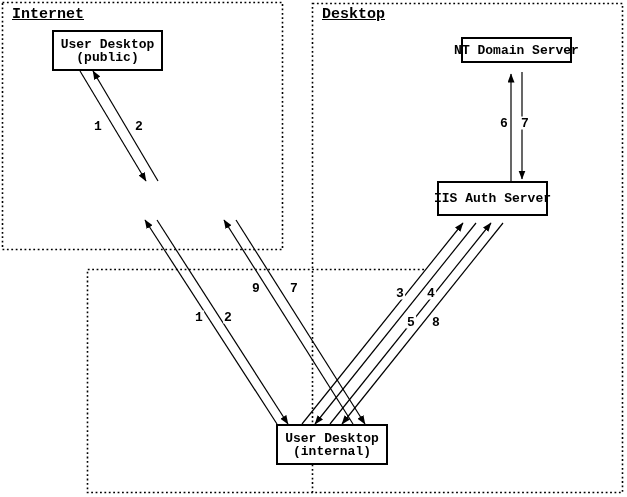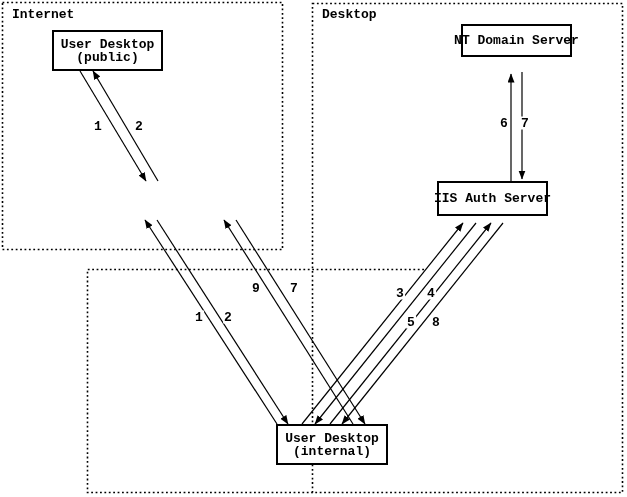--- a/index.html
+++ b/index.html
@@ -5,40 +5,40 @@
   :root { --ink:#000000; --paper:#ffffff; }
   html,body { margin:0; padding:0; background:var(--paper); }
   #canvas {
     position:relative; width:627px; height:497px;
     background:var(--paper); overflow:hidden;
     font-family:"Liberation Mono","DejaVu Sans Mono",monospace;
     color:var(--ink);
   }
   #wires { position:absolute; left:0; top:0; width:627px; height:497px; color:var(--ink); }
   .zone-label {
-    position:absolute; font-size:13px; font-weight:bold; white-space:nowrap;
-    background:var(--paper); padding:0 2px; line-height:14px;
+    position:absolute; font-size:15px; font-weight:bold; white-space:nowrap;
+    background:var(--paper); padding:0 2px; line-height:14px;text-decoration:underline;
   }
   .node {
     position:absolute; box-sizing:border-box; border:2px solid var(--ink);
     background:var(--paper); display:flex; flex-direction:column;
     align-items:center; justify-content:center; text-align:center;
   }
   .node-label { font-size:13px; font-weight:bold; white-space:nowrap; line-height:15px;text-align:right; }
   .node-sublabel { font-size:13px; font-weight:bold; white-space:nowrap; line-height:12px; }
   .node-sublabel:empty { display:none; }
   .elabel {
     position:absolute; transform:translate(-50%,-50%);
     font-size:13px; font-weight:bold; white-space:nowrap;
     background:var(--paper); padding:0 1px; line-height:13px;
   }
   
   #n-user-desktop-public   { left:52px;  top:30px;  width:111px; height:41px; }
   #n-ccm-server            { left:132px; top:181px; width:111px; height:38px; }
-  #n-nt-domain-server      { left:461px; top:24px;  width:111px; height:33px; }
+  #n-nt-domain-server      { left:461px; top:37px;  width:111px; height:26px; }
   #n-iis-auth-server       { left:437px; top:181px; width:111px; height:35px; }
   #n-user-desktop-internal { left:276px; top:424px; width:112px; height:41px; }
 </style>
 </head>
 <body>
 
 <div id="canvas">
 
   <svg id="wires" viewBox="0 0 627 497" xmlns="http://www.w3.org/2000/svg">
     <defs>

